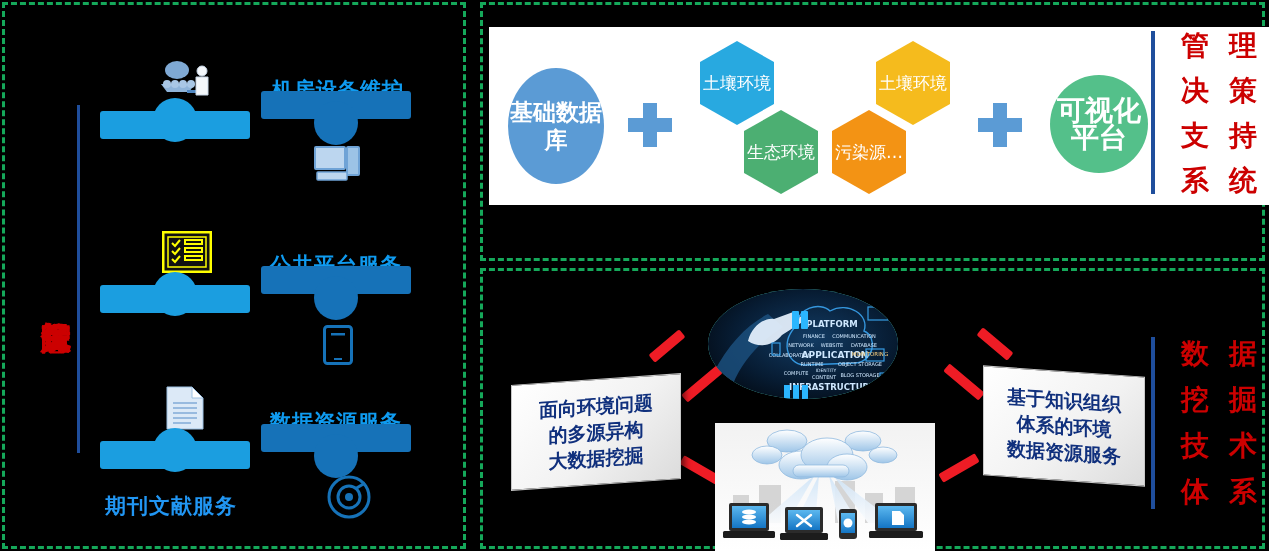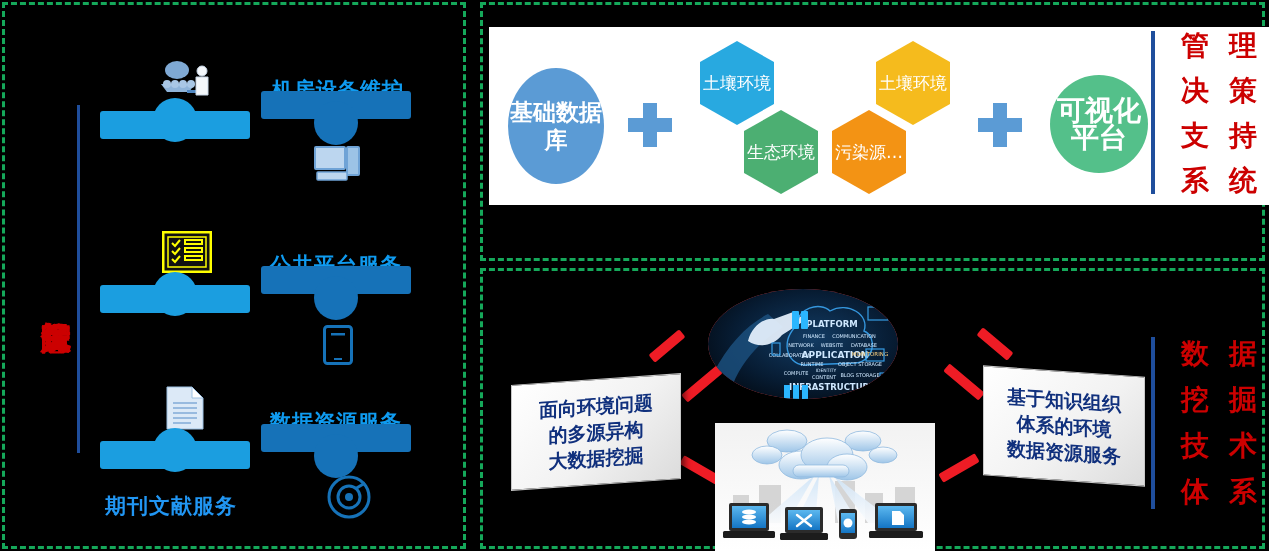--- a/index.html
+++ b/index.html
@@ -79,21 +79,21 @@
   .vtitle2{
     position:absolute;color:#cc0000;font-weight:bold;
     writing-mode:vertical-rl;text-orientation:upright;
     font-size:27px;line-height:33px;white-space:pre;
   }
 
   
   #rb-panel{left:480px;top:268px;width:785px;height:281px;}
   #cloud-photo{
     position:absolute;left:225px;top:18px;width:190px;height:110px;
-    border-radius:50%;overflow:hidden;background:#ef4444;
+    border-radius:50%;overflow:hidden;background:#5eead4;
   }
   #cloud-photo svg{display:block;}
   #net-photo{
     position:absolute;left:232px;top:152px;width:220px;height:128px;
     background:#efefef;overflow:hidden;
   }
   #net-photo svg{display:block;}
   .callout{
     position:absolute;background:linear-gradient(135deg,#ffffff 0%,#f2f2f2 55%,#dcdcdc 100%);
     border:1px solid #c8c8c8;

